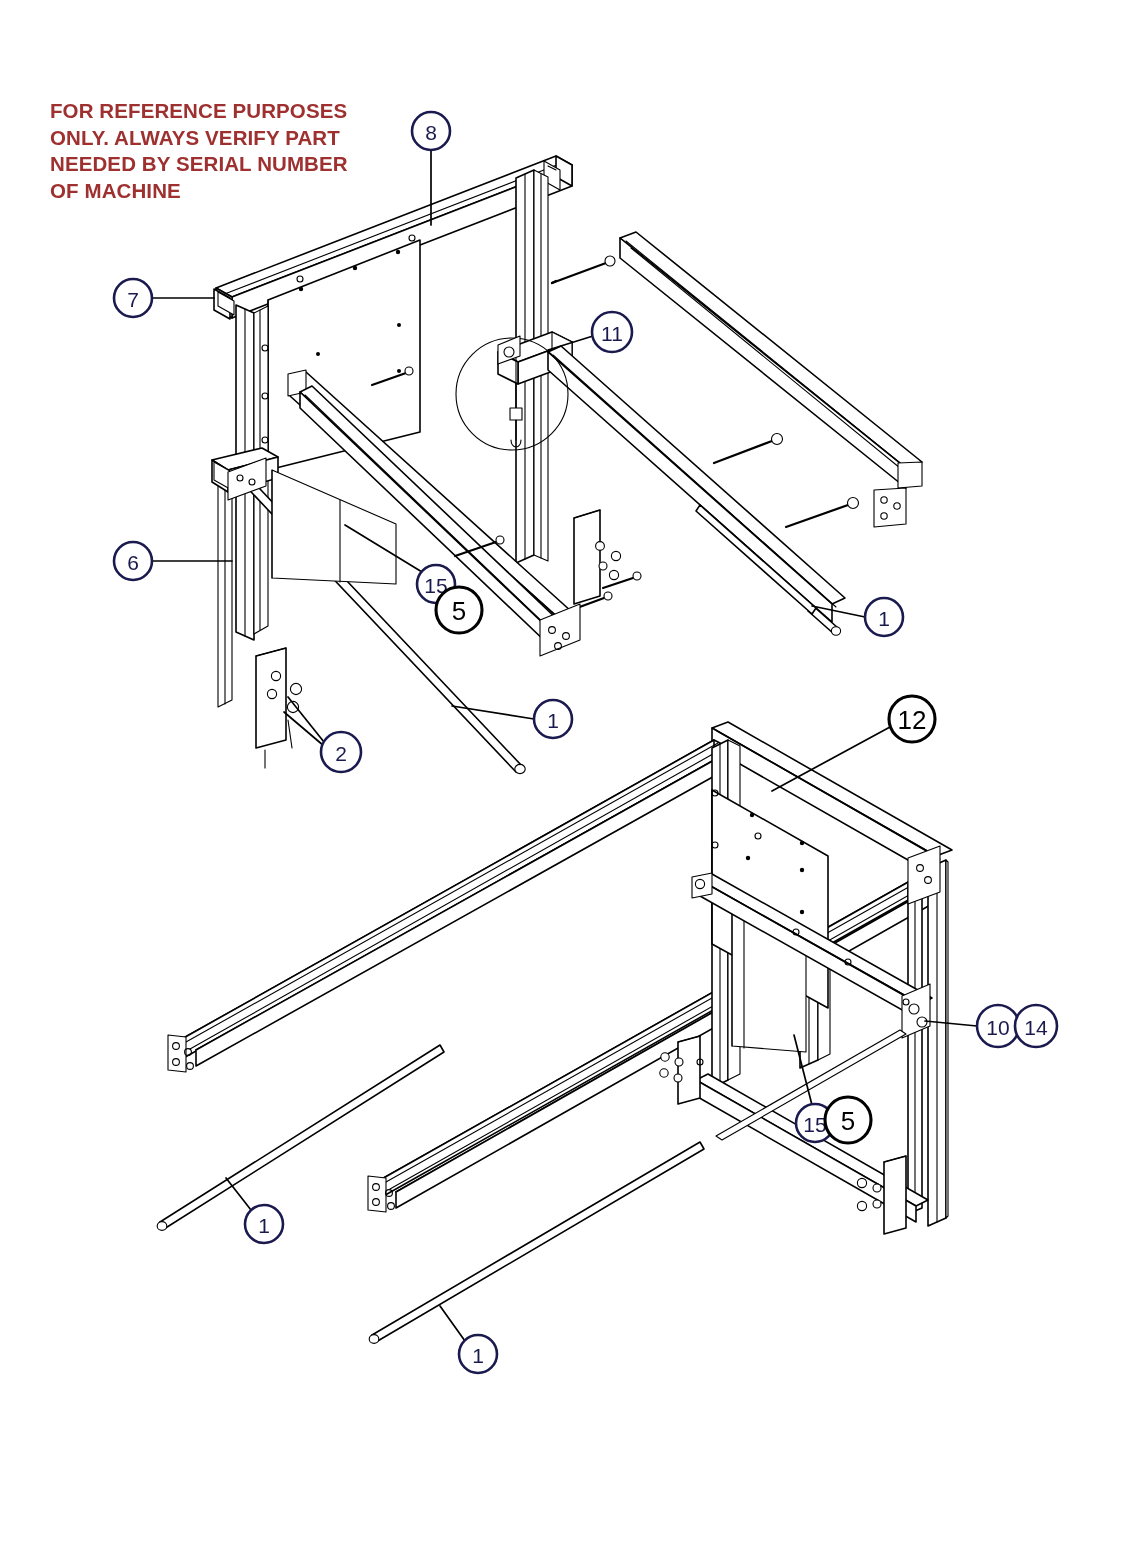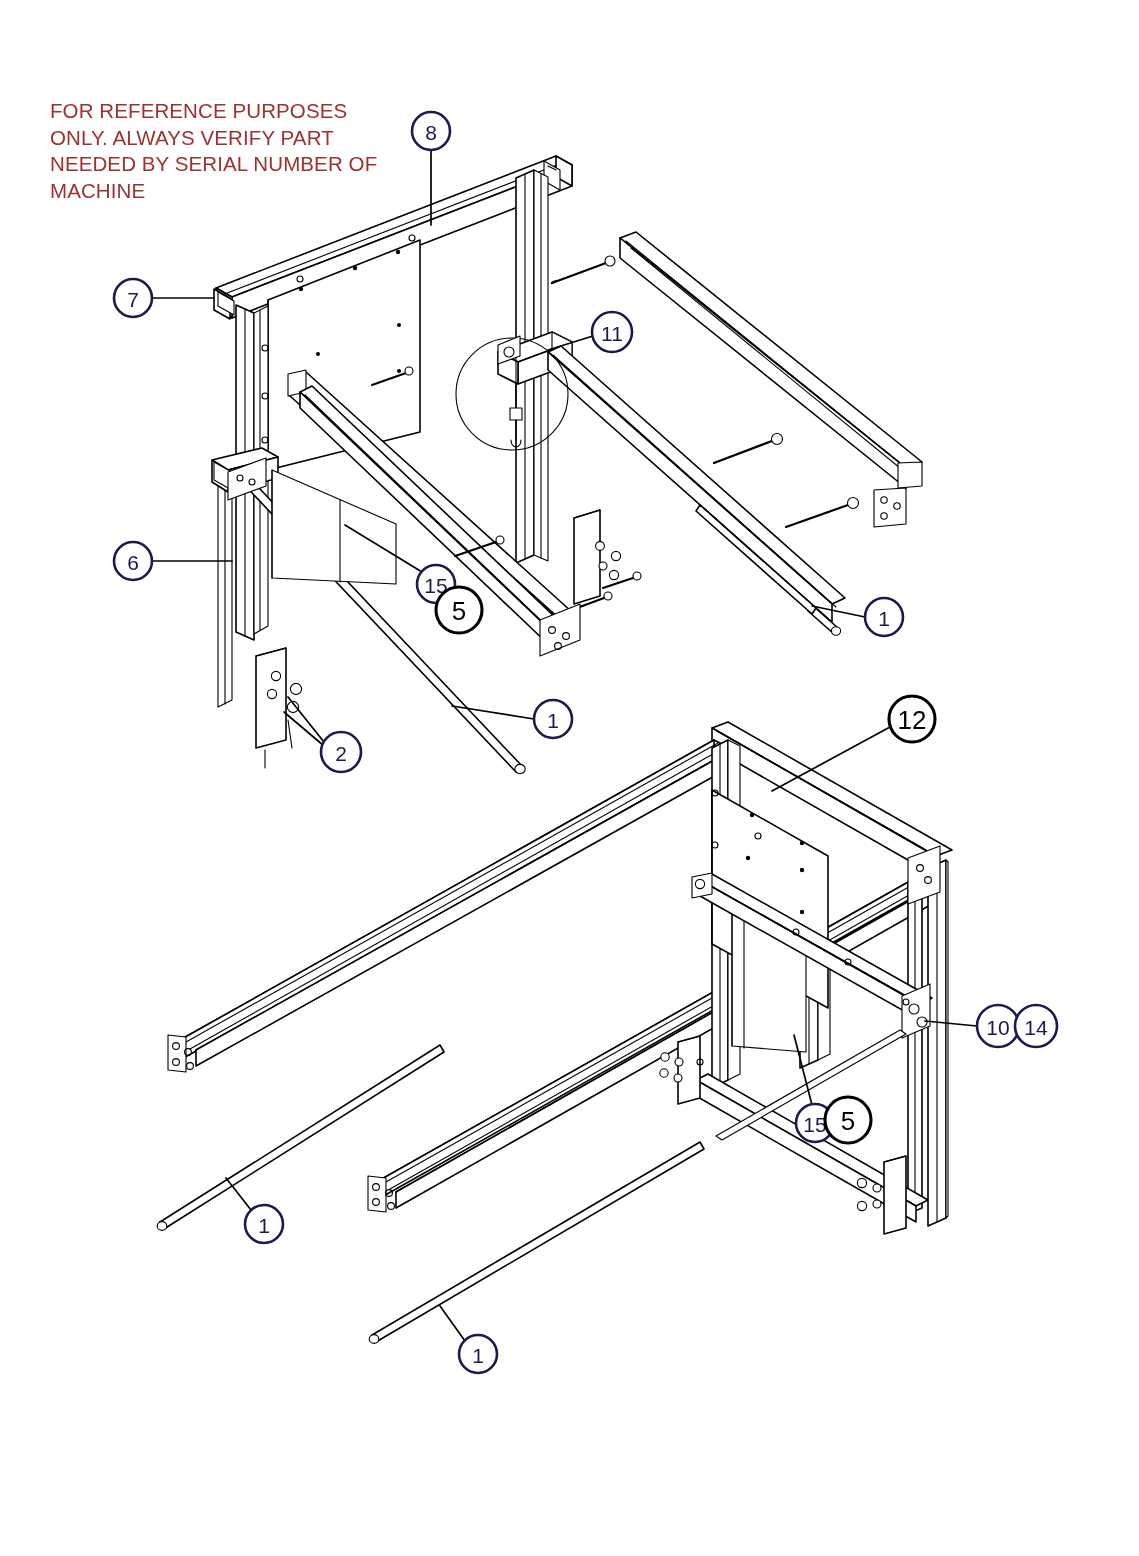--- a/index.html
+++ b/index.html
@@ -3,21 +3,21 @@
 <meta charset="utf-8">
 <style>
   html,body{margin:0;padding:0;background:#ffffff;}
   body{width:1139px;height:1556px;font-family:"Liberation Sans",sans-serif;overflow:hidden;}
   #sheet{position:relative;width:1139px;height:1556px;background:#fff;}
   #art{position:absolute;left:0;top:0;width:1139px;height:1556px;}
   .warn{
     position:absolute;left:50px;top:98px;width:330px;
     color:#9e3030;font-size:20.5px;line-height:26.5px;
     font-family:"Liberation Sans",sans-serif;letter-spacing:.1px;
-    white-space:pre-line;font-weight:400;
+    white-space:pre-line;font-weight:700;
   }
   text{font-family:"Liberation Sans",sans-serif;}
 </style>
 </head>
 <body>
 
 <div id="sheet">
 
   <svg id="art" viewBox="0 0 1139 1556">
     <defs>

